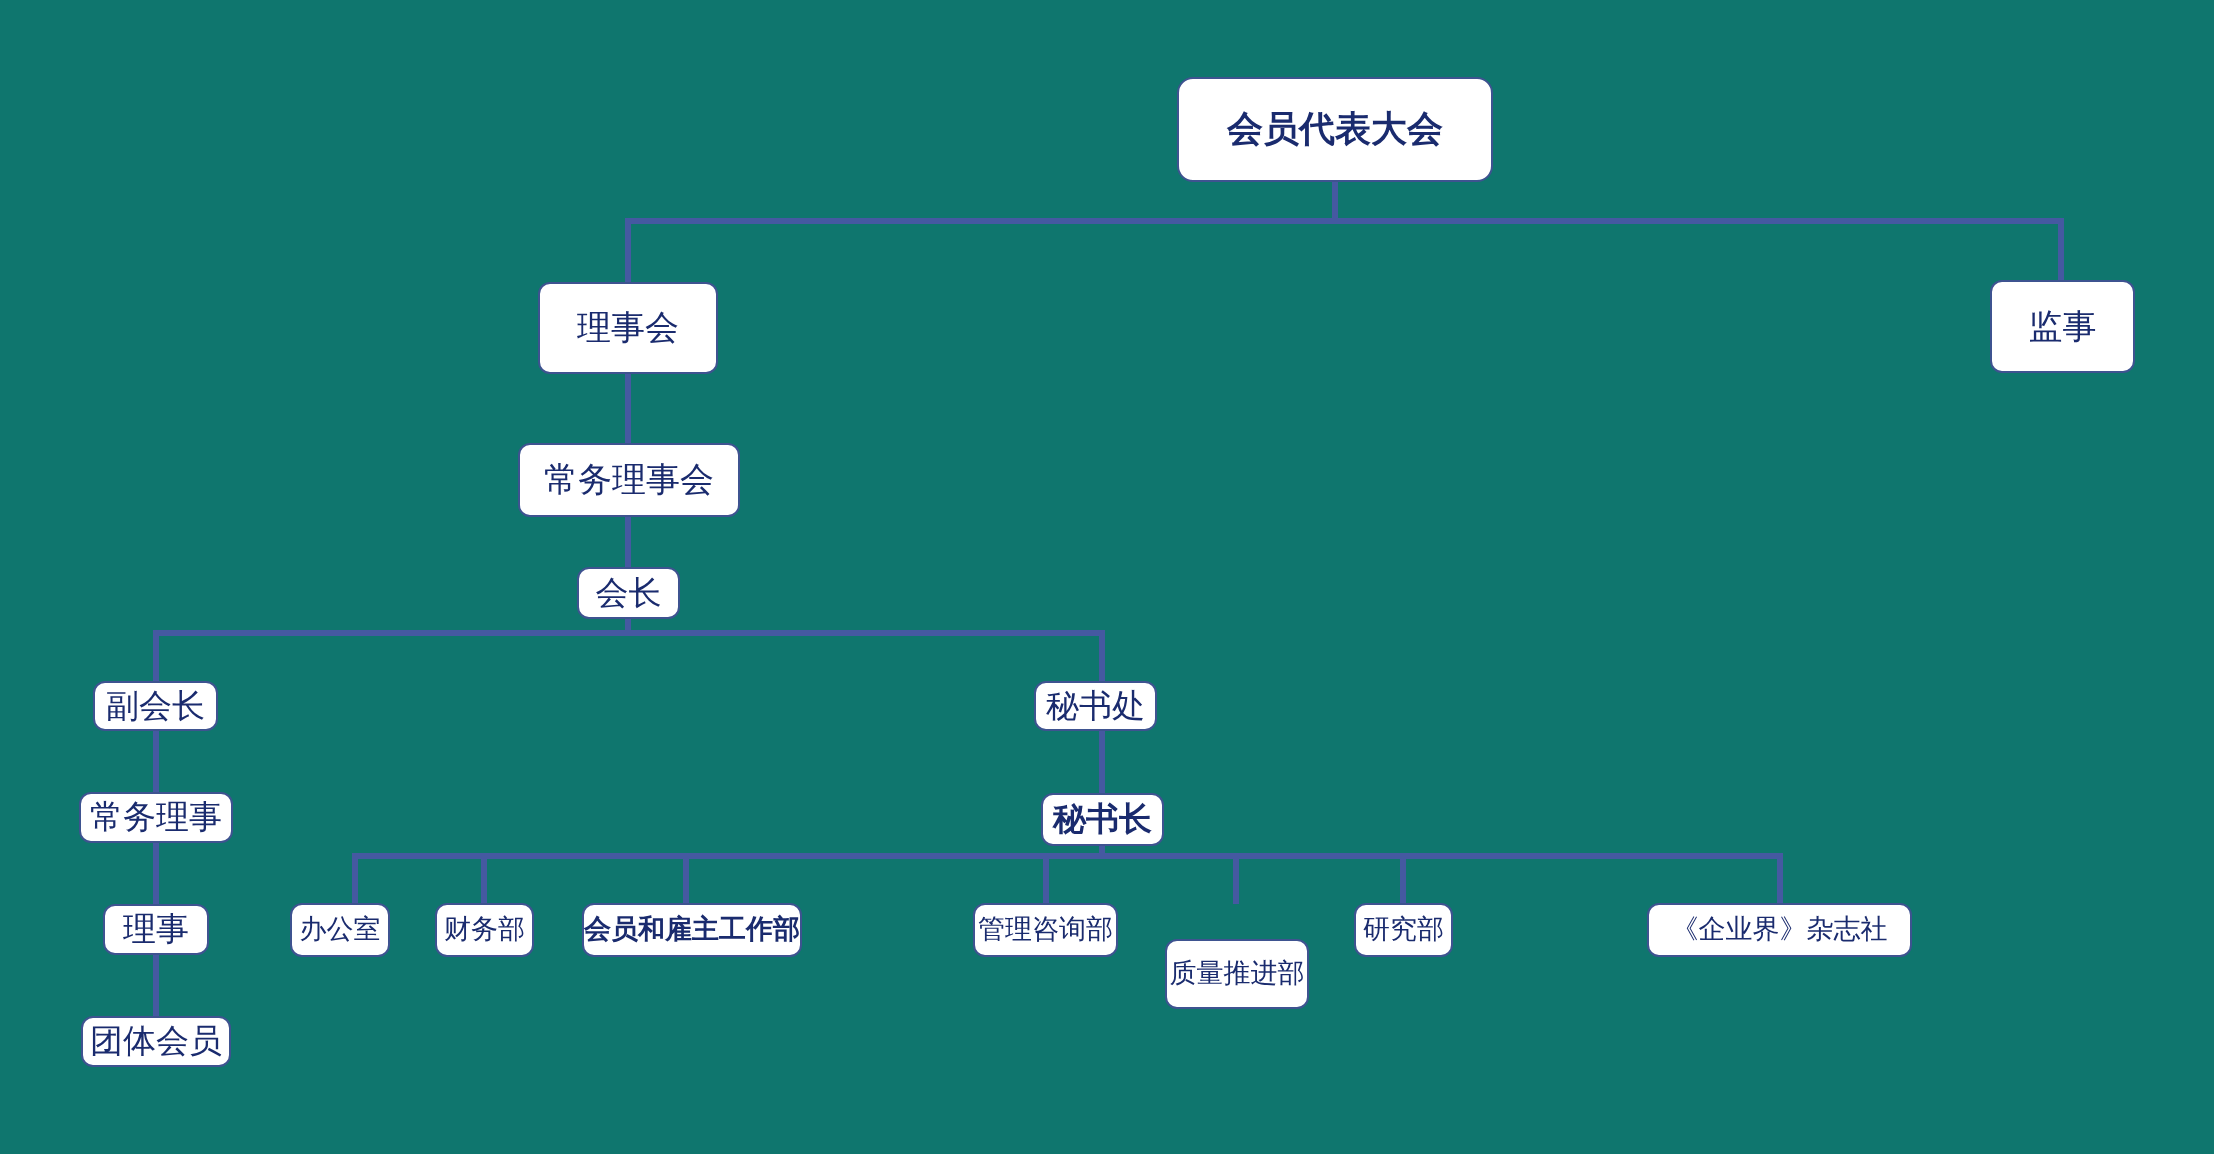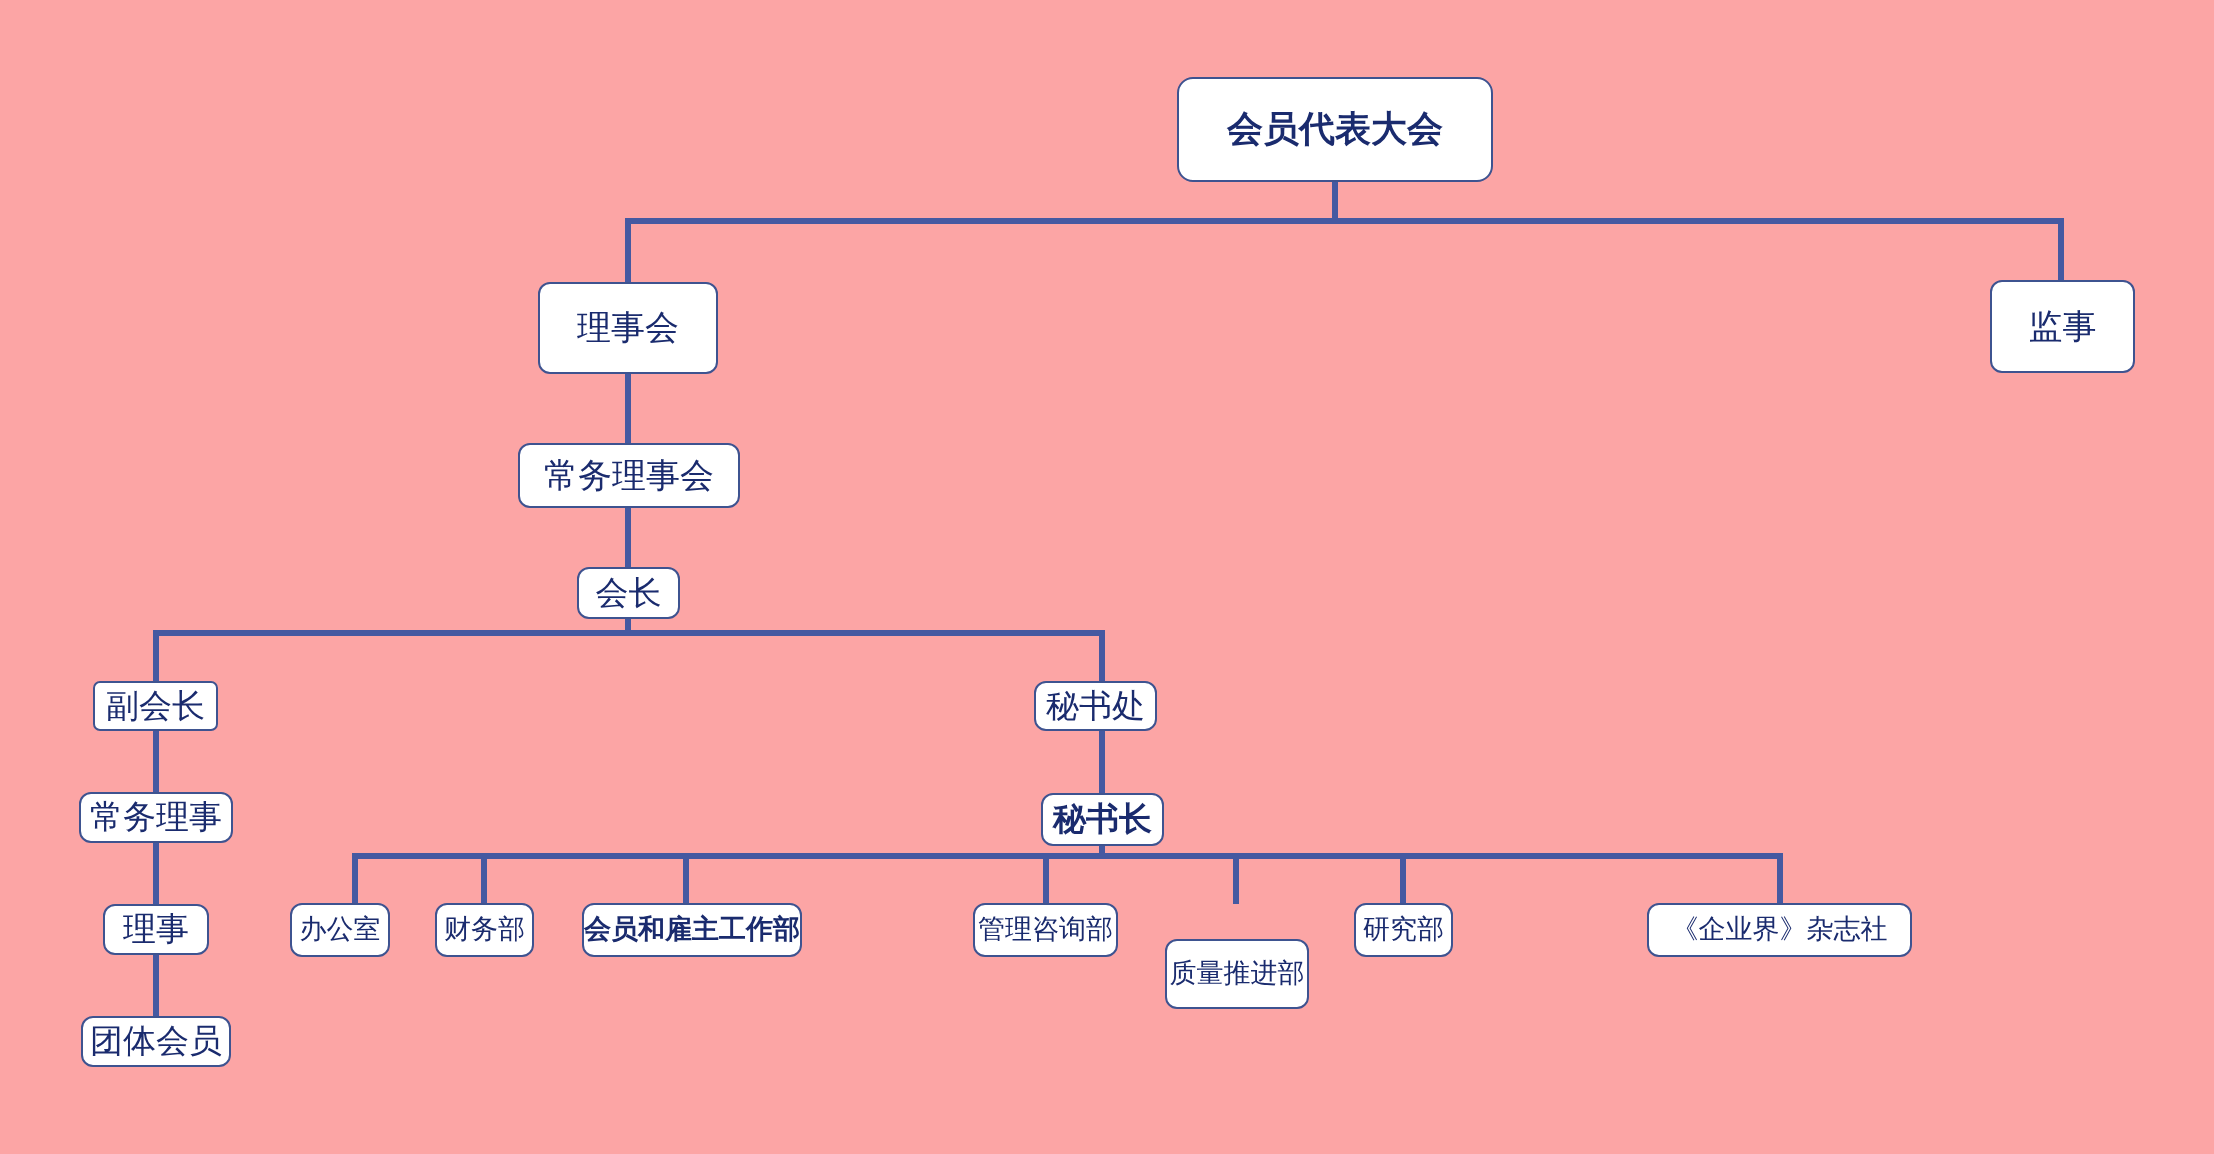--- a/index.html
+++ b/index.html
@@ -5,21 +5,21 @@
   html, body {
     margin: 0;
     padding: 0;
     background: #ffffff;
     font-family: "Liberation Sans", sans-serif;
   }
   #canvas {
     position: relative;
     width: 2214px;
     height: 1154px;
-    background: #fca5a5;
+    background: #0f766e;
     overflow: hidden;
   }
   #wires {
     position: absolute;
     left: 0;
     top: 0;
     width: 2214px;
     height: 1154px;
     pointer-events: none;
   }
@@ -93,28 +93,28 @@
     <span>会员代表大会</span>
   </div>
 
   <div class="node lv2" style="left:1990px; top:280px; width:145px; height:93px;">
     <span>监事</span>
   </div>
   <div class="node lv2" style="left:538px;  top:282px; width:180px; height:92px;">
     <span>理事会</span>
   </div>
 
-  <div class="node lv2" style="left:518px;  top:443px; width:222px; height:65px;">
+  <div class="node lv2" style="left:518px;  top:443px; width:222px; height:74px;">
     <span>常务理事会</span>
   </div>
   <div class="node lv3" style="left:577px;  top:567px; width:103px; height:52px;">
     <span>会长</span>
   </div>
 
-  <div class="node lv3" style="left:93px;   top:681px; width:125px; height:50px;border-radius:7px;">
+  <div class="node lv3" style="left:93px;   top:681px; width:125px; height:50px;">
     <span>副会长</span>
   </div>
   <div class="node lv3" style="left:79px;   top:792px; width:154px; height:51px;">
     <span>常务理事</span>
   </div>
   <div class="node lv3" style="left:103px;  top:904px; width:106px; height:51px;">
     <span>理事</span>
   </div>
   <div class="node lv3" style="left:81px;   top:1016px; width:150px; height:51px;">
     <span>团体会员</span>

